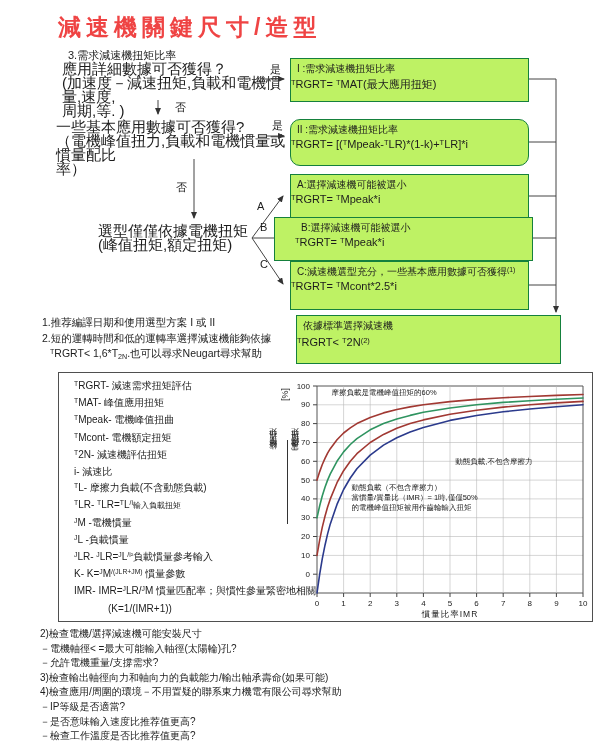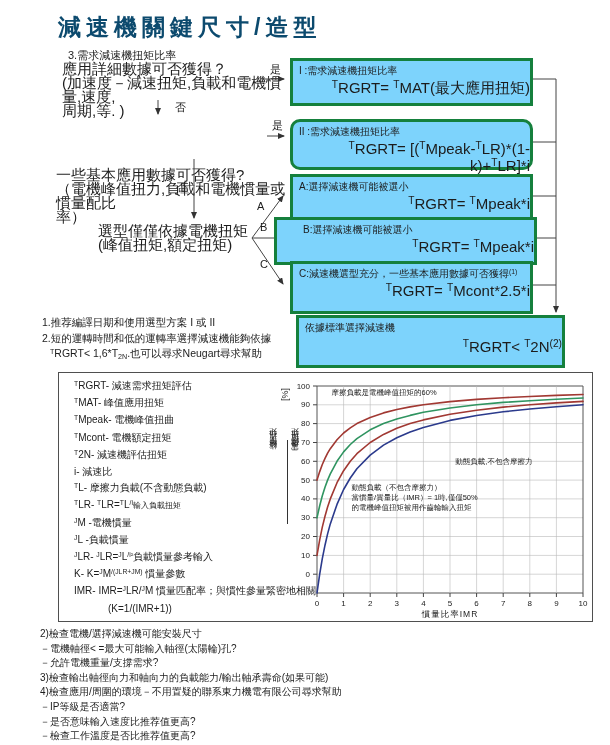--- a/index.html
+++ b/index.html
@@ -1,25 +1,25 @@
 <!DOCTYPE html>
 <html><head>
 <meta charset="utf-8">
 <style>
   html,body{margin:0;padding:0;background:#e8e8e8;}
   #page{position:relative;width:610px;height:745px;background:#ffffff;
         font-family:"Liberation Sans","DejaVu Sans",sans-serif;color:#1c1c1c;overflow:hidden;}
   .abs{position:absolute;}
-  #title{left:58px;top:12px;font-size:23px;font-weight:bold;letter-spacing:5px;color:#0c4a6e;}
+  #title{left:58px;top:12px;font-size:23px;font-weight:bold;letter-spacing:5px;color:#ef4444;}
   #step1{left:68px;top:48px;font-size:11px;}
   .qt{position:absolute;text-align:left;font-size:15px;line-height:14px;}
   .lbl{position:absolute;font-size:11px;}
-  .fbox{position:absolute;border:3px solid #15803d;background:#7dd3fc;font-size:10px;z-index:2;}
+  .fbox{position:absolute;border:1px solid #15803d;background:#bef264;font-size:10px;z-index:2;}
   .fbox .bt{padding:3px 0 0 6px;white-space:nowrap;}
-  .fbox .bf{text-align:right;font-size:15px;margin-top:1px;}
+  .fbox .bf{text-align:left;font-size:11px;margin-top:1px;}
   .sup{font-size:0.68em;position:relative;top:-0.45em;}
   .sub{font-size:0.68em;position:relative;top:0.25em;}
   .sm{font-size:0.8em;}
   #notes{left:42px;top:315px;font-size:10.5px;line-height:15.5px;width:260px;}
   #notes .nf{padding-left:8px;}
   #bigbox{left:58px;top:372px;width:533px;height:248px;border:1px solid #4f4f4f;}
   #legend{left:74px;top:378px;width:250px;font-size:10px;line-height:16.2px;}
   #legend div{white-space:nowrap;}
   #chart{left:268px;top:376px;width:322px;height:242px;}
   #chartsvg{position:absolute;left:0;top:0;}
@@ -64,21 +64,21 @@
   <div class="abs" id="step1">3.需求減速機扭矩比率</div>
 
   <div class="qt" style="left:62px;top:62px;width:235px;">
     <div>應用詳細數據可否獲得？</div>
     <div>(加速度－減速扭矩,負載和電機慣量,速度,</div>
     <div>周期,等. )</div>
   </div>
   <div class="lbl" style="left:270px;top:62px;">是</div>
   <div class="lbl" style="left:175px;top:100px;">否</div>
 
-  <div class="qt" style="left:56px;top:120px;width:232px;margin-top:48px;">
+  <div class="qt" style="left:56px;top:120px;width:232px;">
     <div>一些基本應用數據可否獲得?</div>
     <div>（電機峰值扭力,負載和電機慣量或慣量配比</div>
     <div>率）</div>
   </div>
   <div class="lbl" style="left:272px;top:118px;">是</div>
   <div class="lbl" style="left:176px;top:180px;">否</div>
 
   <div class="qt" style="left:98px;top:224px;width:155px;">
     <div>選型僅僅依據電機扭矩</div>
     <div>(峰值扭矩,額定扭矩)</div>

